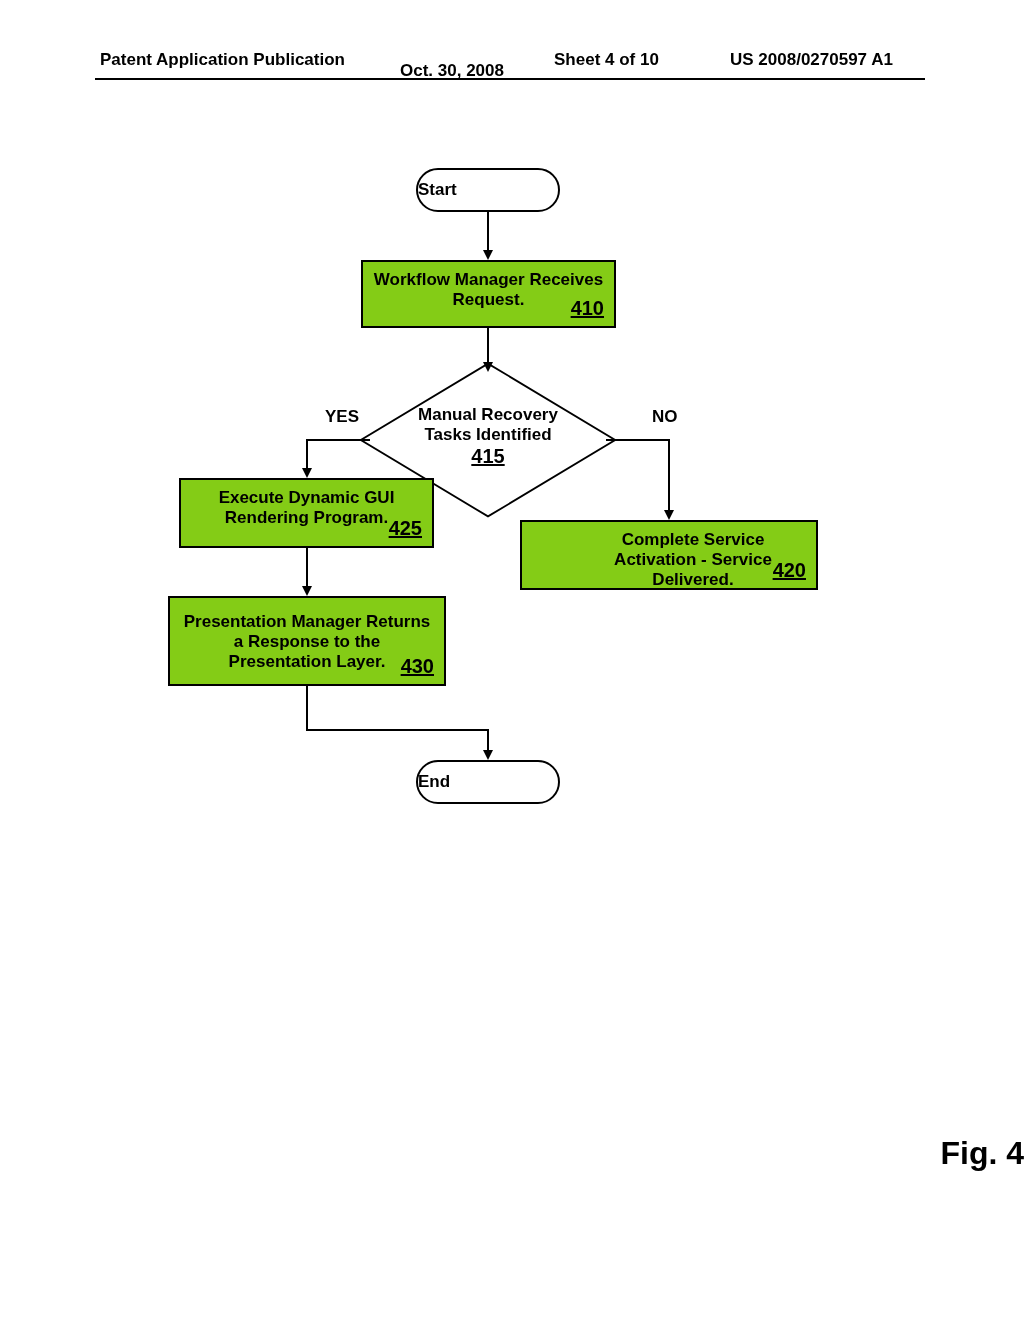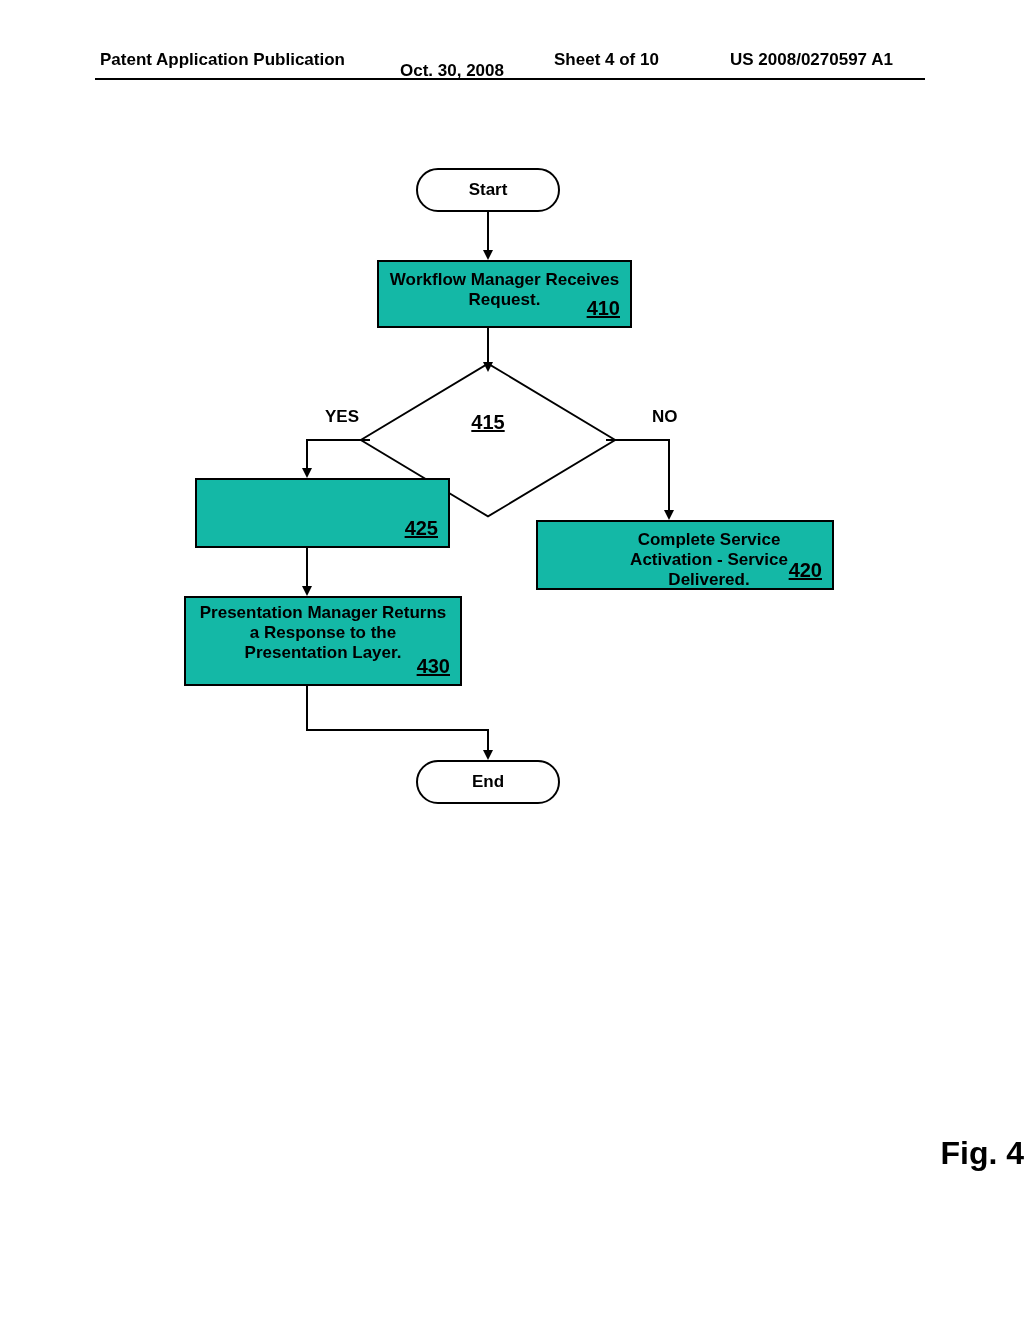--- a/index.html
+++ b/index.html
@@ -41,29 +41,28 @@
     font-size: 32px;
     font-weight: bold;
   }
   
   .stadium {
     position: absolute;
     border: 2px solid #000;
     border-radius: 999px;
     display: flex;
     align-items: center;
-    justify-content: center;
+    justify-content: flex-start;
     background: #fff;
   }
   
   .rect {
     position: absolute;
     border: 2px solid #000;
-    background: #14b8a6;
-    margin-left: 16px;
+    background: #84cc16;
   }
   .rect .body { padding: 8px 10px 6px 10px; text-align: center; }
   .rect .ref-pos { position: absolute; right: 10px; bottom: 6px; }
   
   .diamond-wrap { position: absolute; }
   .diamond {
     position: absolute;
     border: 2px solid #000;
     background: #fff;
     transform: rotate(45deg);
@@ -89,38 +88,40 @@
 
 <div class="rect" style="left:361px; top:260px; width:255px; height:68px;">
   <div class="body node-text">Workflow Manager Receives Request.</div>
   <div class="ref ref-pos">410</div>
 </div>
 
 <div class="diamond-wrap" style="left:0; top:0;">
 
   <div class="diamond" style="left:415px; top:367px; width:146px; height:146px; transform: rotate(45deg) skew(-14deg,-14deg);"></div>
   <div class="diamond-label" style="left:395px; top:405px; width:186px;">
-    <div class="ref" style="margin-top:6px; display:inline-block;text-decoration:underline;">415</div>
+    <div>Manual Recovery Tasks Identified</div>
+    <div class="ref" style="display:inline-block;text-decoration:underline;">415</div>
   </div>
 </div>
 
 <div class="edge-label" style="left:325px; top:407px;">YES</div>
 <div class="edge-label" style="left:652px; top:407px;">NO</div>
 
 <div class="rect" style="left:179px; top:478px; width:255px; height:70px;">
+  <div class="body node-text">Execute Dynamic GUI Rendering Program.</div>
   <div class="ref ref-pos">425</div>
 </div>
 
 <div class="rect" style="left:520px; top:520px; width:298px; height:70px;padding-left:48px;">
   <div class="body node-text">Complete Service Activation - Service Delivered.</div>
   <div class="ref ref-pos">420</div>
 </div>
 
 <div class="rect" style="left:168px; top:596px; width:278px; height:90px;">
-  <div class="body node-text" style="padding-top:5px;">Presentation Manager Returns a Response to the Presentation Layer.</div>
+  <div class="body node-text" style="padding-top:14px;">Presentation Manager Returns a Response to the Presentation Layer.</div>
   <div class="ref ref-pos">430</div>
 </div>
 
 <div class="stadium" style="left:416px; top:760px; width:144px; height:44px;">
   <span class="node-text">End</span>
 </div>
 
 <svg class="conn">
   <defs>
     <marker id="arrow" markerWidth="10" markerHeight="10" refX="8" refY="5" orient="auto" markerUnits="userSpaceOnUse">

